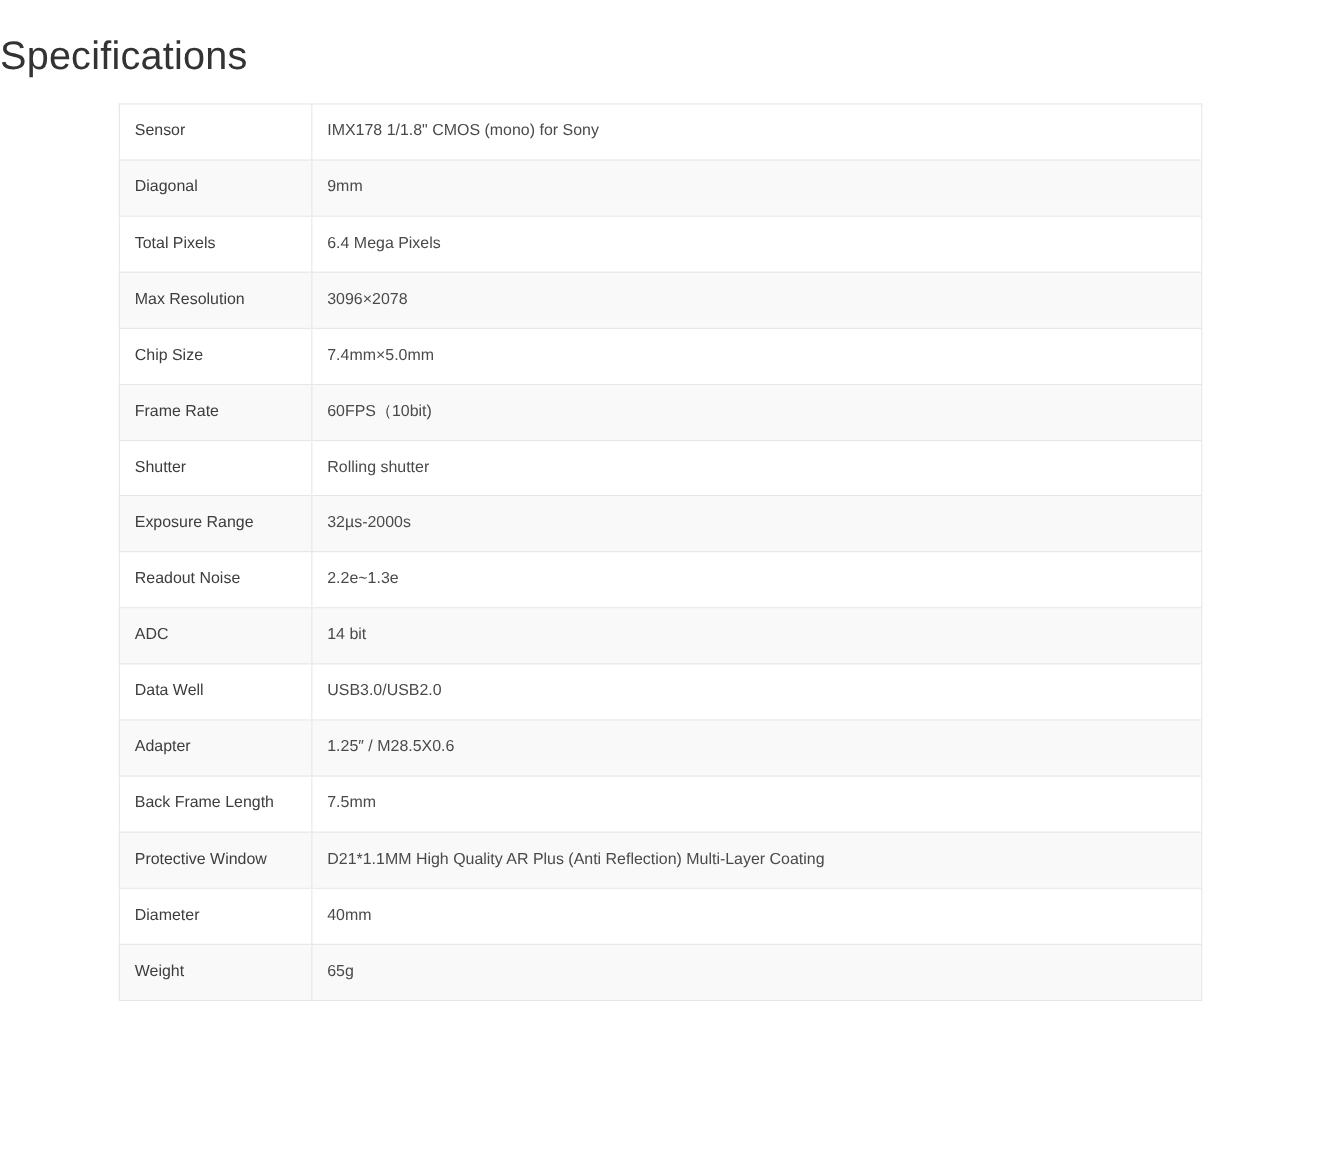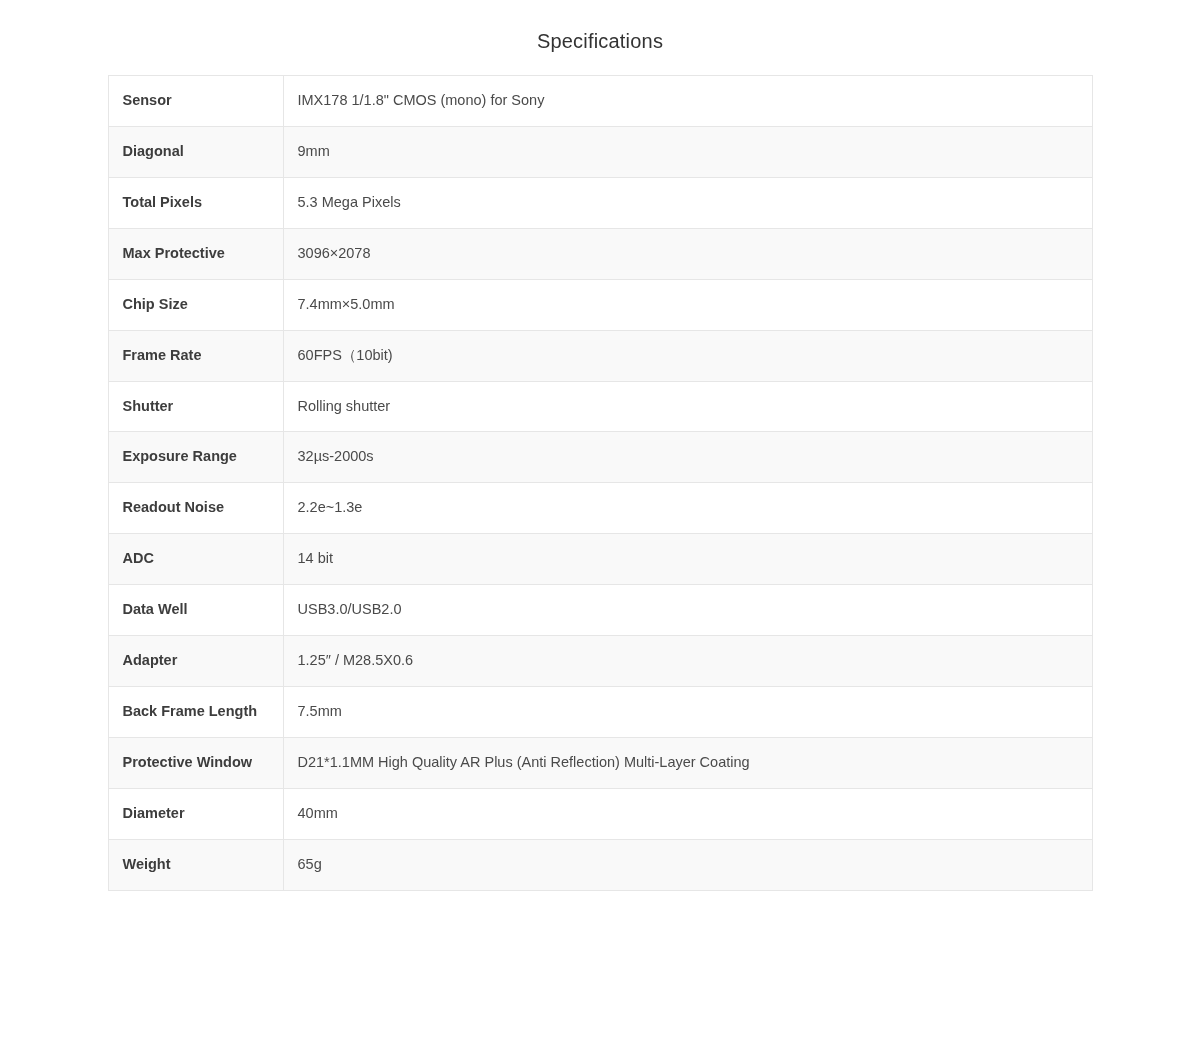--- a/index.html
+++ b/index.html
@@ -12,22 +12,21 @@
     min-height: 1050px;
     font-family: "Liberation Sans", sans-serif;
     color: #3b3b3b;
   }
   .page {
     width: 1200px;
     box-sizing: border-box;
     padding: 0;
   }
   .page-title {
-    text-align: center;
-    font-size: 20px;
+    font-size: 36px;
     font-weight: 400;
     color: #333333;
     margin: 0;
     padding: 30px 0 22px 0;
     letter-spacing: 0.2px;
   }
   .spec-table-wrap {
     margin: 0 auto;
     width: 985px;
   }
@@ -45,21 +44,21 @@
   table.spec-table tr:nth-child(odd) {
     background: #ffffff;
   }
   table.spec-table tr:nth-child(even) {
     background: #f9f9f9;
   }
   table.spec-table th {
     width: 146px;
     text-align: left;
     font-size: 14.5px;
-    font-weight: bold;
+    font-weight: normal;
     color: #3d3d3d;
     padding: 13px 14px 13px 14px;
     border-right: 1px solid #e6e6e6;
     vertical-align: top;
     line-height: 1.65;
   }
   table.spec-table td {
     font-size: 14.5px;
     font-weight: 400;
     color: #4a4a4a;
@@ -80,24 +79,24 @@
           <tr>
             <th>Sensor</th>
             <td>IMX178 1/1.8" CMOS (mono) for Sony</td>
           </tr>
           <tr>
             <th>Diagonal</th>
             <td>9mm</td>
           </tr>
           <tr>
             <th>Total Pixels</th>
-            <td>5.3 Mega Pixels</td>
+            <td>6.4 Mega Pixels</td>
           </tr>
           <tr>
-            <th>Max Protective</th>
+            <th>Max Resolution</th>
             <td>3096×2078</td>
           </tr>
           <tr>
             <th>Chip Size</th>
             <td>7.4mm×5.0mm</td>
           </tr>
           <tr>
             <th>Frame Rate</th>
             <td>60FPS（10bit)</td>
           </tr>

